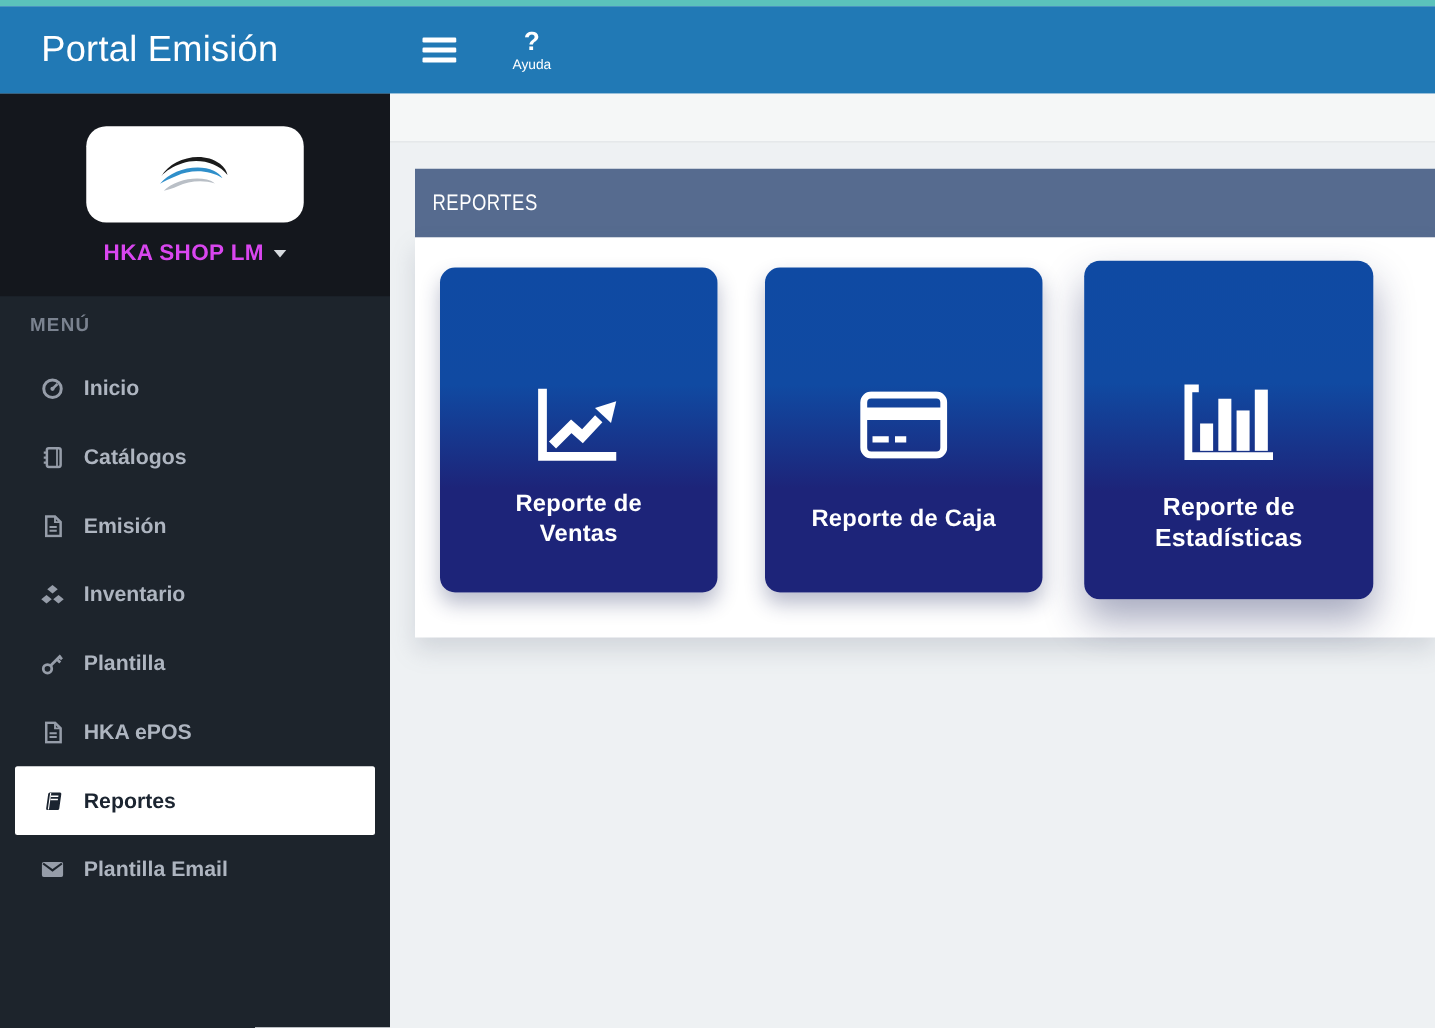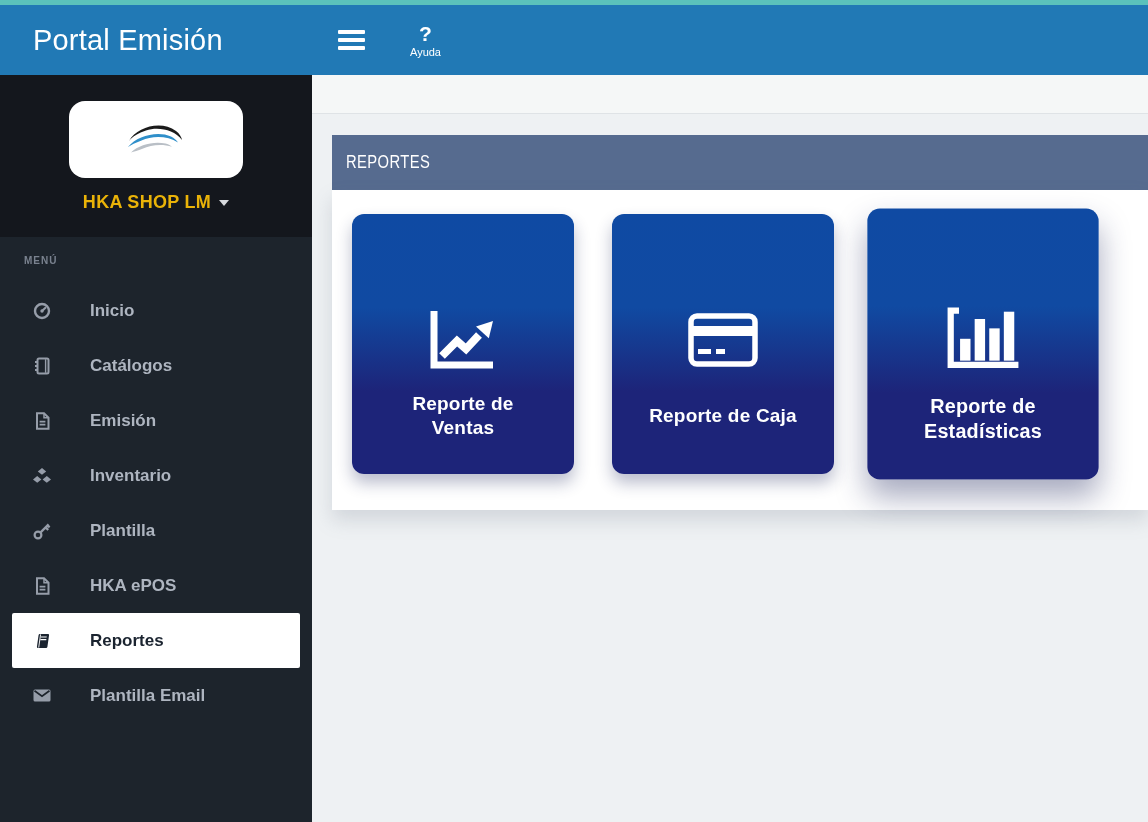--- a/index.html
+++ b/index.html
@@ -16,27 +16,27 @@
   .help-label { font-size:11px; line-height:1; }
 
   
   .layout { display:flex; height:747px; }
 
   
   .sidebar { width:312px; background:#1D242C; display:flex; flex-direction:column; flex:none; }
   .sidebar-top { height:162px; background:#14171D; text-align:center; flex:none; }
   .logo-card { width:174px; height:77px; background:#fff; border-radius:16px; margin:26px auto 0; display:flex; align-items:center; justify-content:center; }
   .brand-row { margin-top:14px; display:flex; align-items:center; justify-content:center; gap:8px; }
-  .brand-name { color:#eab308; font-size:18px; font-weight:700; letter-spacing:.3px; }
+  .brand-name { color:#d946ef; font-size:18px; font-weight:700; letter-spacing:.3px; }
   .caret-down { width:0; height:0; border-left:5px solid transparent; border-right:5px solid transparent; border-top:6px solid #d7dade; display:inline-block; }
 
   .menu { flex:1; padding-top:16px; }
-  .menu-label { padding-left:24px; color:#7A828F; font-size:10px; font-weight:700; letter-spacing:1px; line-height:15px; }
+  .menu-label { padding-left:24px; color:#7A828F; font-size:15px; font-weight:700; letter-spacing:1px; line-height:15px; }
   .menu ul { list-style:none; margin-top:15px; }
-  .menu li { height:55px; display:flex; align-items:center; margin:0 12px; padding-left:20px; border-radius:2px; color:#AEB5C0; font-size:17px; font-weight:700; cursor:pointer;gap:23px; }
+  .menu li { height:55px; display:flex; align-items:center; margin:0 12px; padding-left:20px; border-radius:2px; color:#AEB5C0; font-size:17px; font-weight:700; cursor:pointer; }
   .menu li .mi { width:20px; display:flex; justify-content:center; margin-right:15px; color:#969DA9; flex:none; }
   .menu li.active { background:#ffffff; color:#1B2430; }
   .menu li.active .mi { color:#1B2430; }
 
   
   .content { flex:1; background:#EEF1F3; min-width:0; }
   .subheader { height:39px; background:#F5F7F7; border-bottom:1px solid #DFE3E6; }
   .panel { margin:21px 0 0 20px; }
   .panel-header { height:55px; background:#566B8F; display:flex; align-items:center; padding-left:14px; }
   .panel-title { color:#fff; font-size:18px; letter-spacing:.5px; transform:scaleX(.82); transform-origin:left center; white-space:nowrap; }

